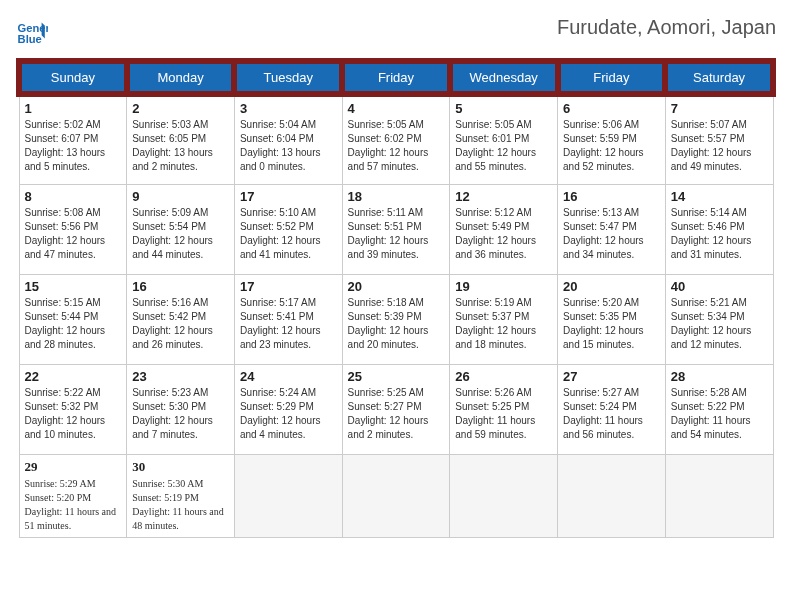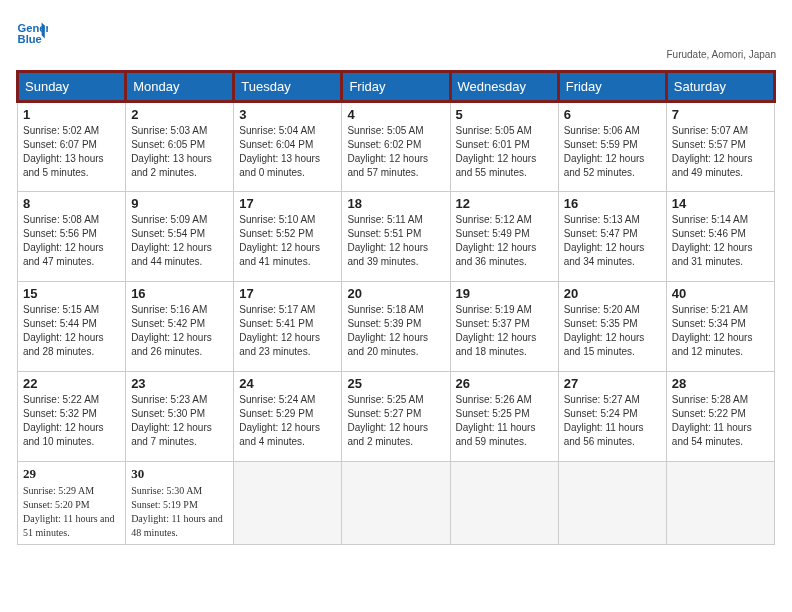--- a/index.html
+++ b/index.html
@@ -27,37 +27,36 @@
     }
     .title-block {
       text-align: right;
     }
     .month-title {
       font-size: 32px;
       font-weight: normal;
       color: #333;
     }
     .subtitle {
-      font-size: 10px;
+      font-size: 20px;
       color: #555;
-      margin-top: 33px;
     }
     table {
       width: 100%;
       border-collapse: collapse;
       font-size: 11px;
     }
     thead th {
       background-color: #1a6bb5;
       color: #fff;
       padding: 6px 6px;
-      text-align: left;
+      text-align: center;
       font-size: 13px;
       font-weight: normal;
-      border: 3px solid #7f1d1d;
+      border: 6px solid #7f1d1d;
     }
     tbody td {
       border: 1px solid #ccc;
       padding: 4px 5px;
       vertical-align: top;
       width: 14.28%;
       min-height: 80px;
       height: 90px;
     }
     .day-num {

